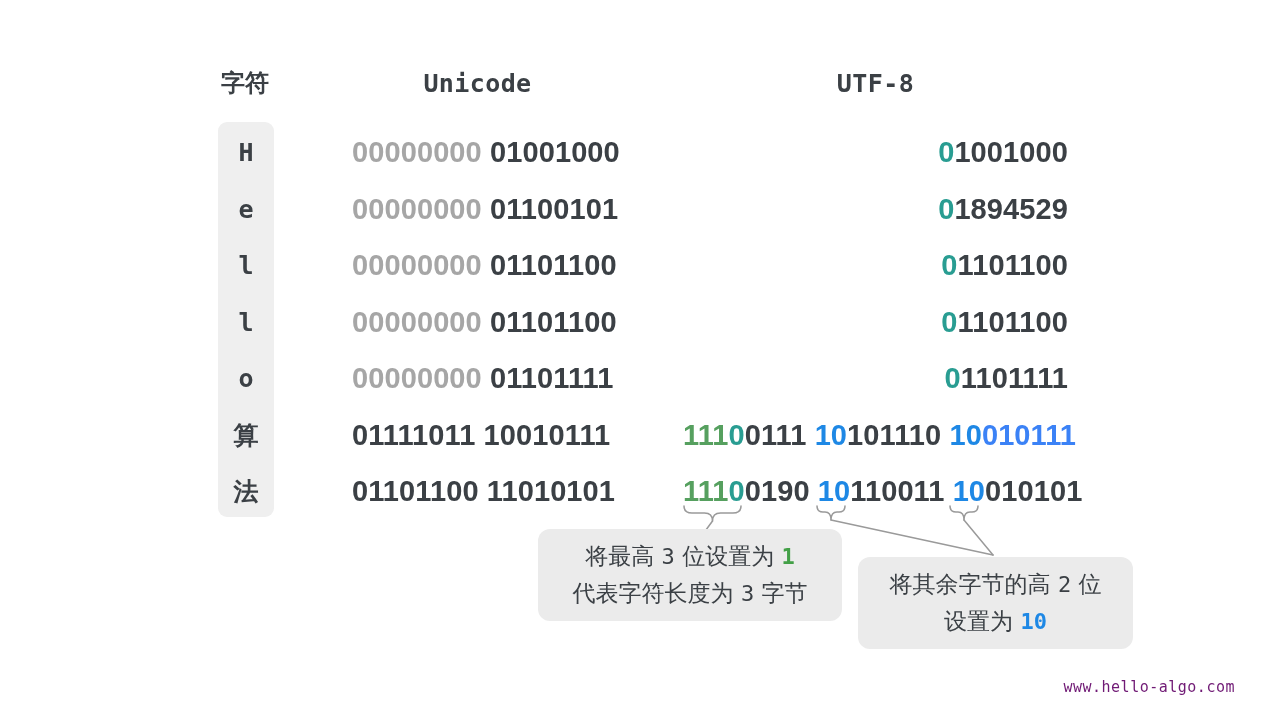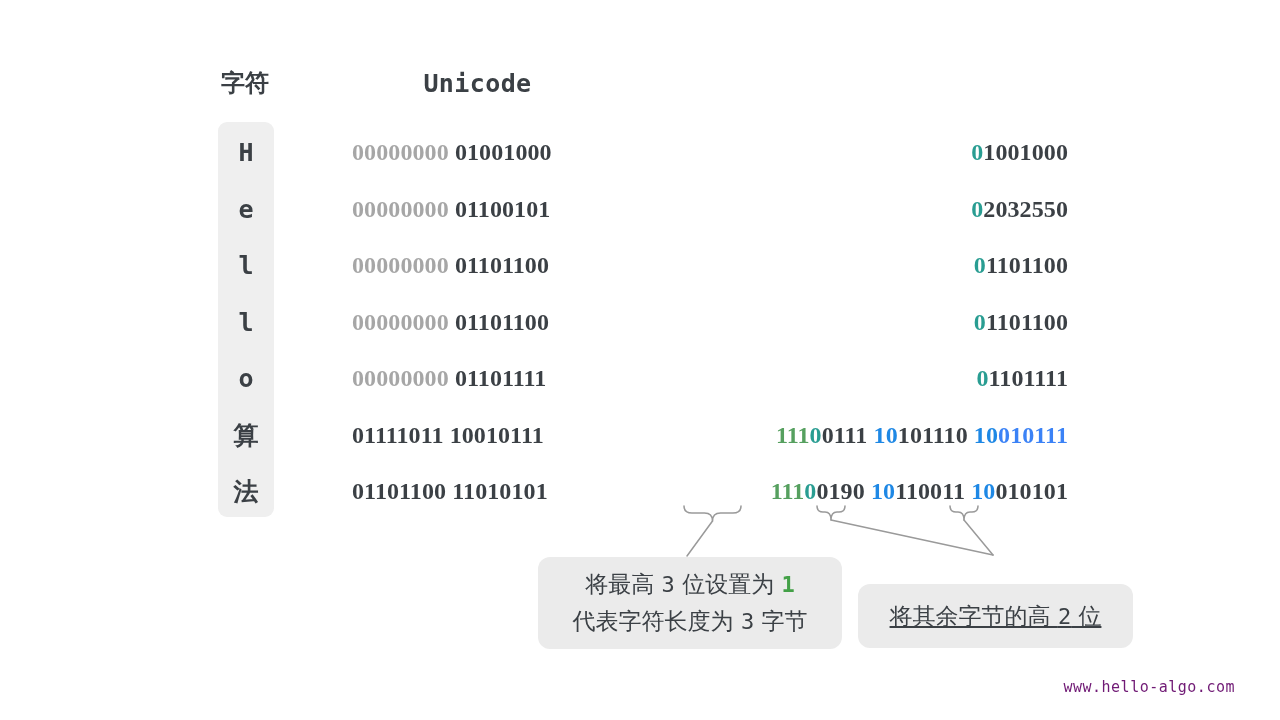--- a/index.html
+++ b/index.html
@@ -13,29 +13,29 @@
   .hdr-unicode{left:352px;width:251px;font-size:25px;letter-spacing:.4px;}
   .hdr-utf8{left:683px;width:385px;font-size:25px;letter-spacing:.4px;}
   .char-pill{position:absolute;left:218px;top:122px;width:56px;height:395px;
              background:#EFEFEF;border-radius:9px;}
   .row{position:absolute;left:0;width:1280px;height:34px;transform:translateY(-50%);}
   .cell{position:absolute;top:50%;transform:translateY(-50%);white-space:pre;}
   .cell-char{left:218px;width:56px;text-align:center;font-weight:700;font-size:25px;
              font-family:"DejaVu Sans Mono","DejaVu Sans",sans-serif;}
   .cell-unicode{left:352px;text-align:left;}
   .cell-utf8{left:683px;width:385px;text-align:right;}
-  .bin{font-family:Liberation Serif, serif;font-size:24px;font-weight:700;
+  .bin{font-family:Liberation Sans, sans-serif;font-size:29px;font-weight:700;
        letter-spacing:.1px;}
   .callout{position:absolute;background:#EBEBEB;border-radius:12px;
            display:flex;flex-direction:column;justify-content:center;
            text-align:center;font-size:23px;line-height:36px;}
   .callout .cline{white-space:pre;}
   .callout .mono{font-size:22px;}
-  .callout-left{left:538px;top:557px;width:304px;height:92px;}
-  .callout-right{left:858px;top:584px;width:275px;height:64px;text-decoration:underline;}
+  .callout-left{left:538px;top:529px;width:304px;height:92px;}
+  .callout-right{left:858px;top:557px;width:275px;height:92px;}
   .watermark{position:absolute;right:45px;top:678px;font-size:15px;color:#701a75;
              letter-spacing:.5px;}
   svg.overlay{position:absolute;left:0;top:0;width:1280px;height:720px;pointer-events:none;}
 </style>
 </head>
 <body>
 
 <div class="stage">
 
   <svg class="overlay" viewBox="0 0 1280 720">
@@ -47,33 +47,34 @@
 
       <path d="M950,506 Q950,512 956,512 L958,512 Q964,512 964,520 Q964,512 970,512 L972,512 Q978,512 978,506"></path>
       <line x1="712.5" y1="521" x2="687" y2="556"></line>
       <line x1="831" y1="520" x2="993" y2="555"></line>
       <line x1="964" y1="520" x2="993" y2="555"></line>
     </g>
   </svg>
 
   <div class="hdr hdr-char">字符</div>
   <div class="hdr hdr-unicode mono">Unicode</div>
+  <div class="hdr hdr-utf8 mono">UTF-8</div>
 
   <div class="char-pill"></div>
 
   <div id="rows">
       <div class="row" style="top: 152px;">
         <div class="cell cell-char">H</div>
         <div class="cell cell-unicode bin"><span style="color: rgb(166, 166, 166);">00000000</span> <span style="color: rgb(59, 64, 69);">01001000</span></div>
         <div class="cell cell-utf8 bin"><span style="color: rgb(41, 157, 146);">0</span><span style="color: rgb(59, 64, 69);">1001000</span></div>
       </div>
       <div class="row" style="top: 208.57px;">
         <div class="cell cell-char">e</div>
         <div class="cell cell-unicode bin"><span style="color: rgb(166, 166, 166);">00000000</span> <span style="color: rgb(59, 64, 69);">01100101</span></div>
-        <div class="cell cell-utf8 bin"><span style="color: rgb(41, 157, 146);">0</span><span style="color: rgb(59, 64, 69);">2032550</span></div>
+        <div class="cell cell-utf8 bin"><span style="color: rgb(41, 157, 146);">0</span><span style="color: rgb(59, 64, 69);">1894529</span></div>
       </div>
       <div class="row" style="top: 265.14px;">
         <div class="cell cell-char">l</div>
         <div class="cell cell-unicode bin"><span style="color: rgb(166, 166, 166);">00000000</span> <span style="color: rgb(59, 64, 69);">01101100</span></div>
         <div class="cell cell-utf8 bin"><span style="color: rgb(41, 157, 146);">0</span><span style="color: rgb(59, 64, 69);">1101100</span></div>
       </div>
       <div class="row" style="top: 321.71px;">
         <div class="cell cell-char">l</div>
         <div class="cell cell-unicode bin"><span style="color: rgb(166, 166, 166);">00000000</span> <span style="color: rgb(59, 64, 69);">01101100</span></div>
         <div class="cell cell-utf8 bin"><span style="color: rgb(41, 157, 146);">0</span><span style="color: rgb(59, 64, 69);">1101100</span></div>
@@ -94,16 +95,17 @@
         <div class="cell cell-utf8 bin"><span style="color: rgb(86, 160, 95);">111</span><span style="color: rgb(41, 157, 146);">0</span><span style="color: rgb(59, 64, 69);">0190</span> <span style="color: rgb(30, 136, 229);">10</span><span style="color: rgb(59, 64, 69);">110011</span> <span style="color: rgb(30, 136, 229);">10</span><span style="color: rgb(59, 64, 69);">010101</span></div>
       </div>
     </div>
 
   <div class="callout callout-left" id="callout-0">
       <div class="cline"><span style="color: rgb(59, 64, 69);">将最高 </span><span class="mono" style="color: rgb(59, 64, 69);">3</span><span style="color: rgb(59, 64, 69);"> 位设置为 </span><span class="mono" style="color: rgb(67, 160, 71); font-weight: 700;">1</span></div>
       <div class="cline"><span style="color: rgb(59, 64, 69);">代表字符长度为 </span><span class="mono" style="color: rgb(59, 64, 69);">3</span><span style="color: rgb(59, 64, 69);"> 字节</span></div>
     </div>
   <div class="callout callout-right" id="callout-1">
       <div class="cline"><span style="color: rgb(59, 64, 69);">将其余字节的高 </span><span class="mono" style="color: rgb(59, 64, 69);">2</span><span style="color: rgb(59, 64, 69);"> 位</span></div>
+      <div class="cline"><span style="color: rgb(59, 64, 69);">设置为 </span><span class="mono" style="color: rgb(30, 136, 229); font-weight: 700;">10</span></div>
     </div>
 
   <div class="watermark mono">www.hello-algo.com</div>
 </div>
 
 </body></html>

